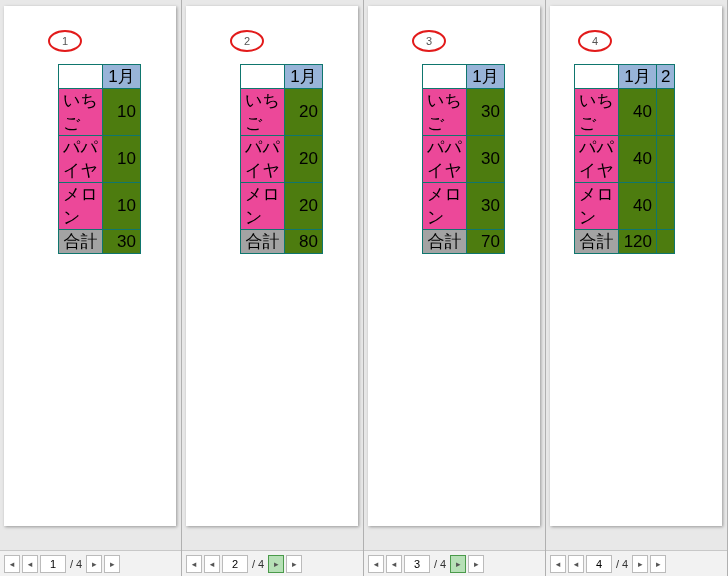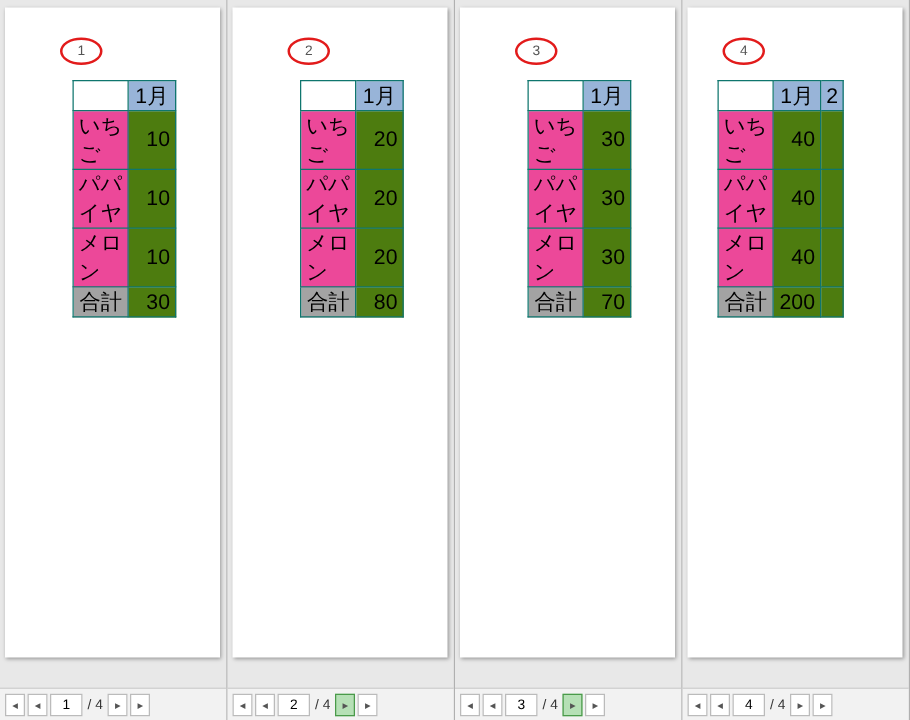--- a/index.html
+++ b/index.html
@@ -272,21 +272,21 @@
               <td class="val">40</td>
               <td class="val"></td>
             </tr>
         <tr>
               <td class="col-label">メロン</td>
               <td class="val">40</td>
               <td class="val"></td>
             </tr>
         <tr>
               <td class="total-label">合計</td>
-              <td class="val">200</td>
+              <td class="val">120</td>
               <td class="val"></td>
             </tr>
       </tbody>
         </table>
     </div>
   </div>
   <div class="nav">
     <div class="nav-btn">
         <span>◂</span>
       </div>

